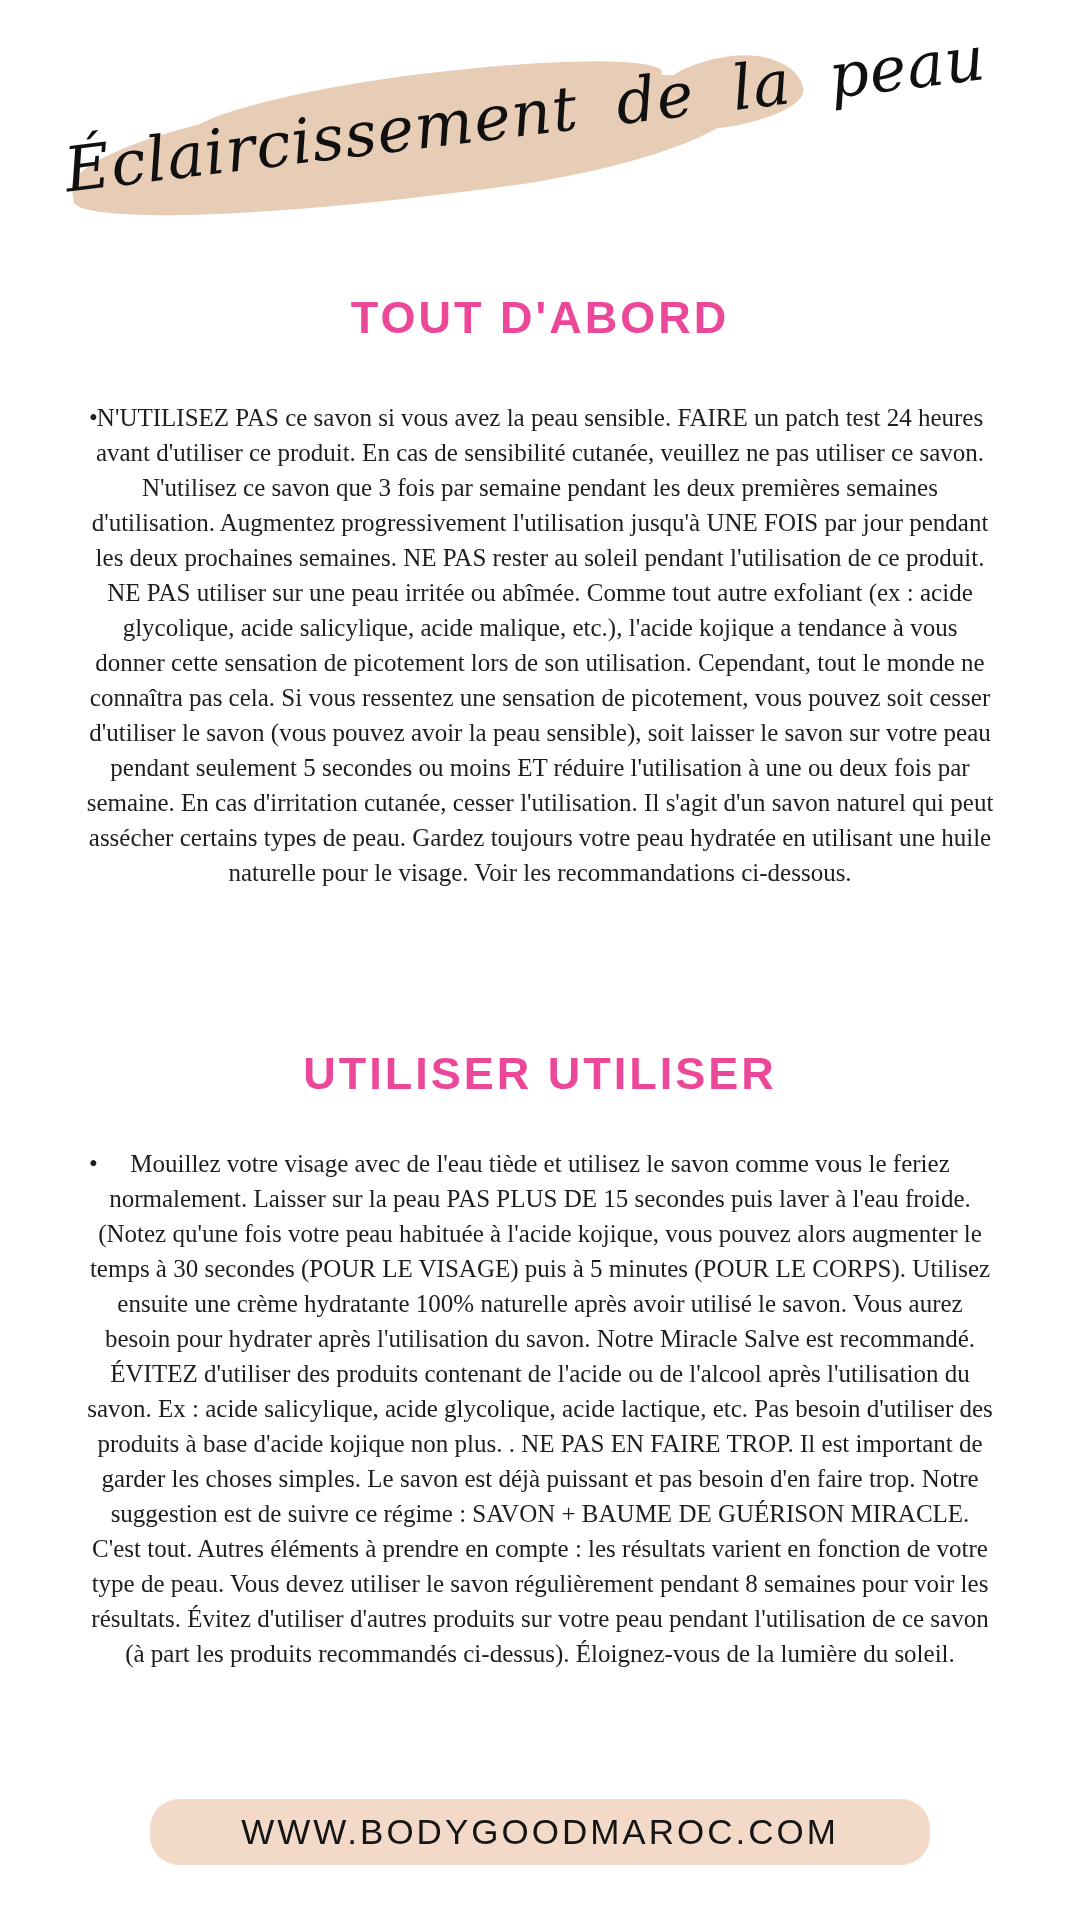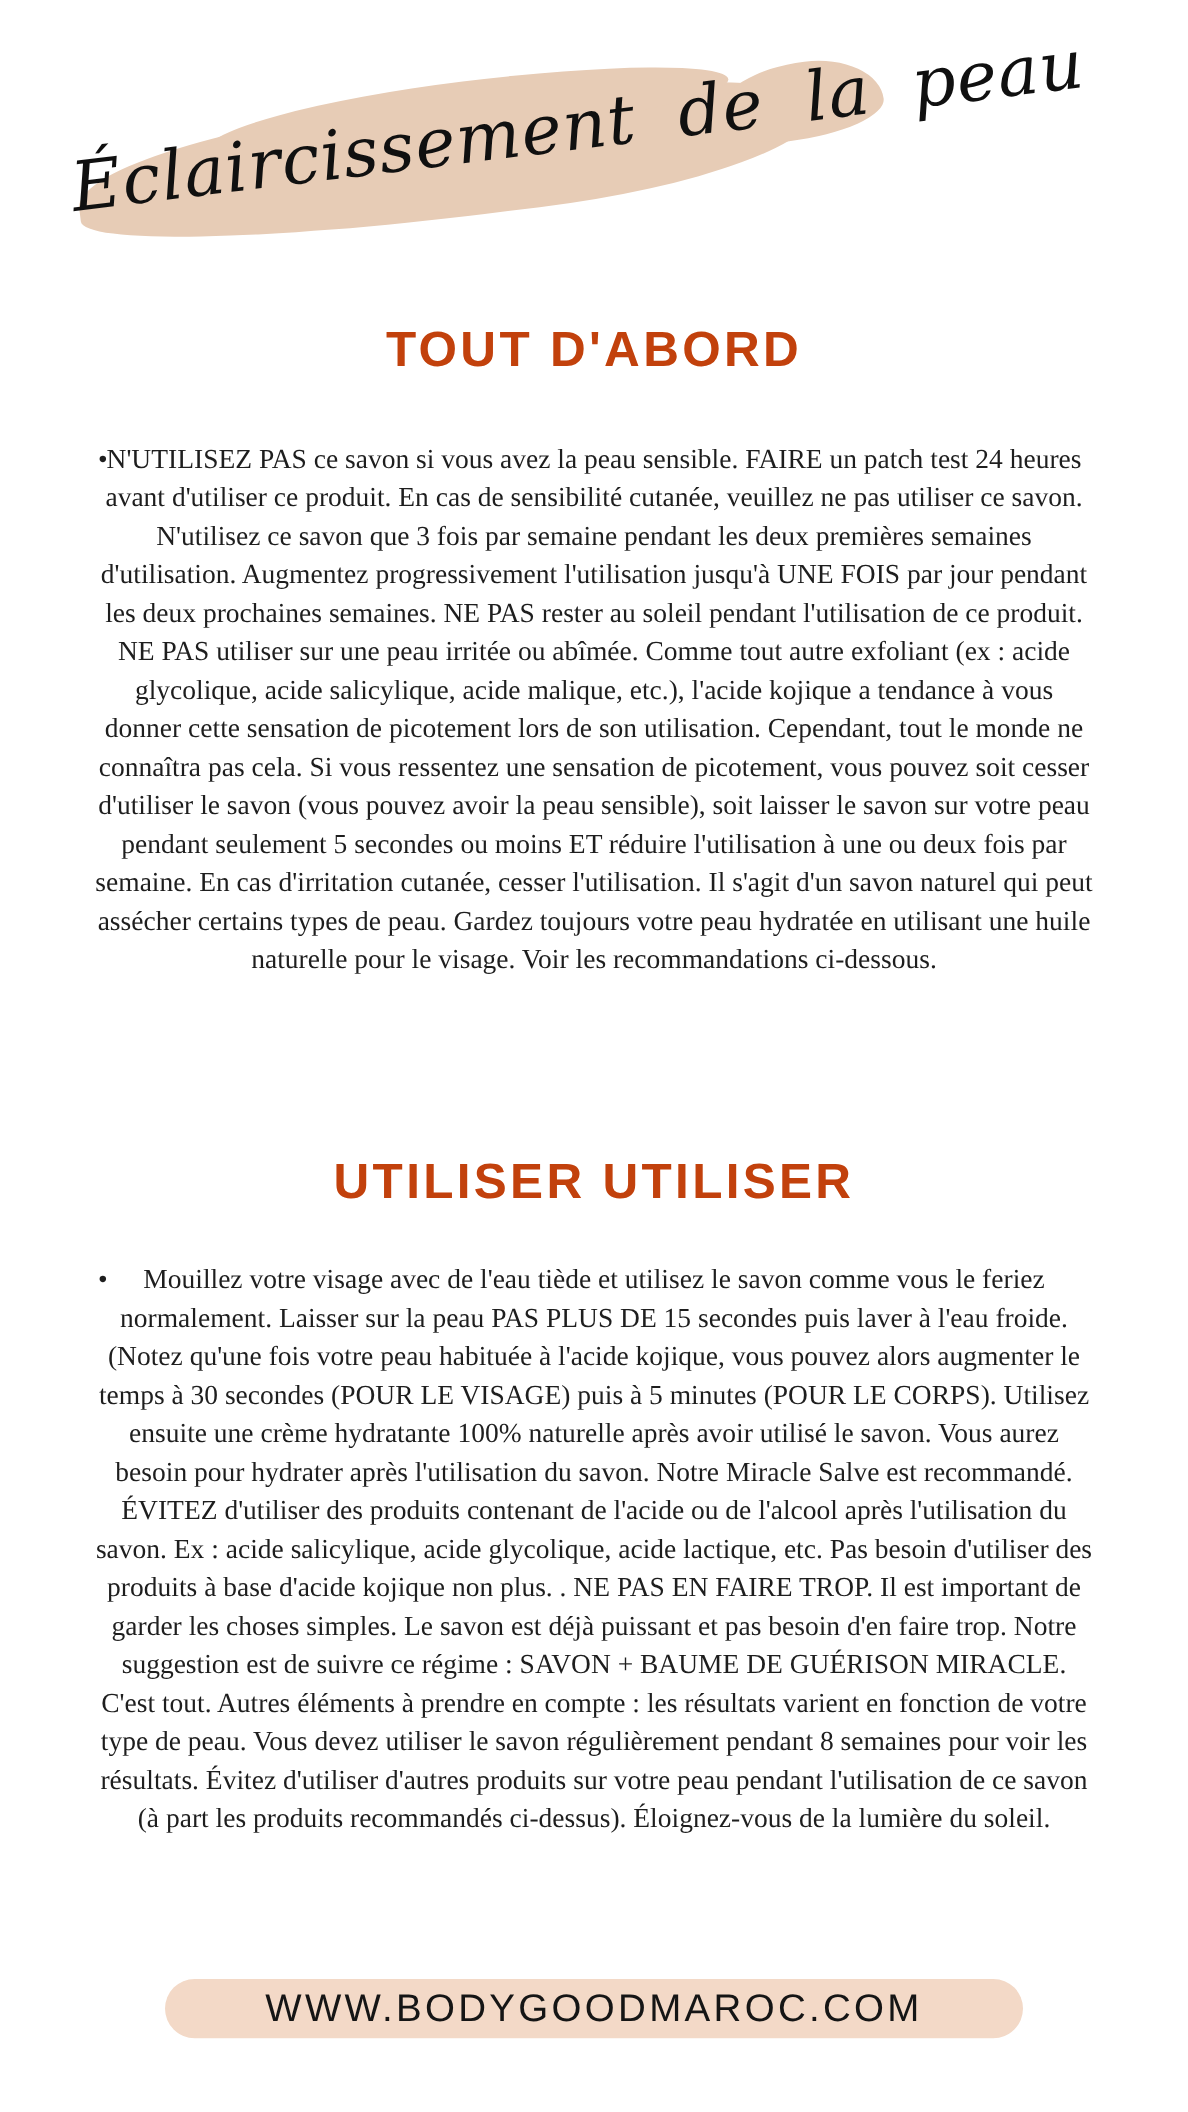--- a/index.html
+++ b/index.html
@@ -73,21 +73,21 @@
   
   .section-heading {
     position: absolute;
     left: 0;
     width: 100%;
     text-align: center;
     font-family: "Liberation Sans", sans-serif;
     font-weight: 700;
     font-size: 45px;
     letter-spacing: 3px;
-    color: #c2410c;
+    color: #ec4899;
   }
   #heading-1 { top: 292px; }
   #heading-2 { top: 1048px; }
 
   
   .body-text {
     position: absolute;
     left: 85px;
     width: 910px;
     text-align: center;
@@ -104,21 +104,21 @@
     font-size: 25px;
     line-height: 35px;
   }
 
   
   .footer-bar {
     position: absolute;
     top: 1799px;
     left: 150px;
     width: 780px;
-    height: 54px;
+    height: 66px;
     background: #f3d9c7;
     display: flex;
     align-items: center;
     justify-content: center;
     border-radius: 29px;
   }
   .footer-url {
     font-family: "Liberation Sans", sans-serif;
     font-size: 35px;
     letter-spacing: 3px;

